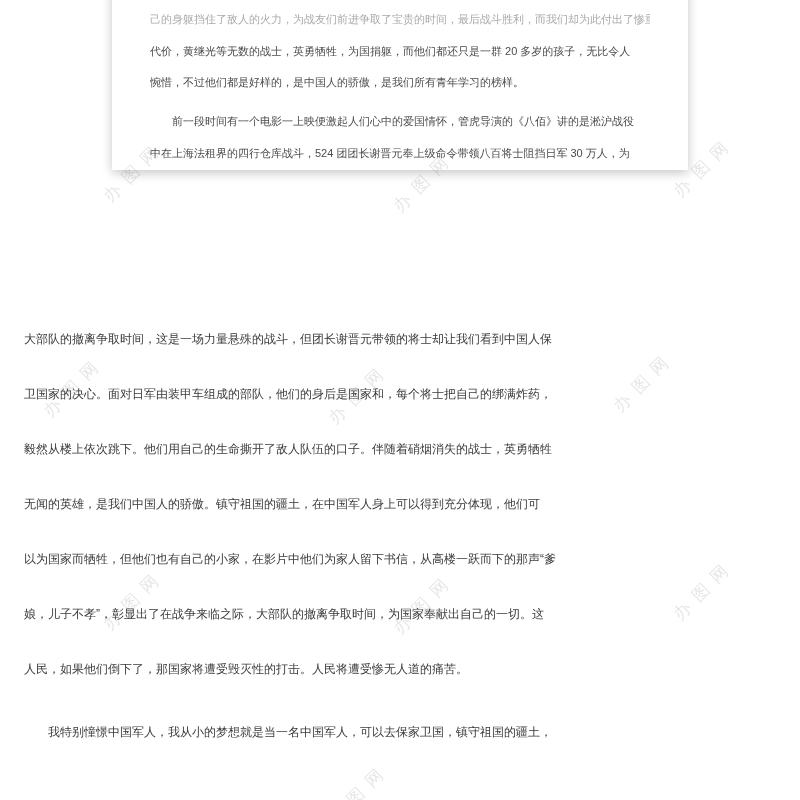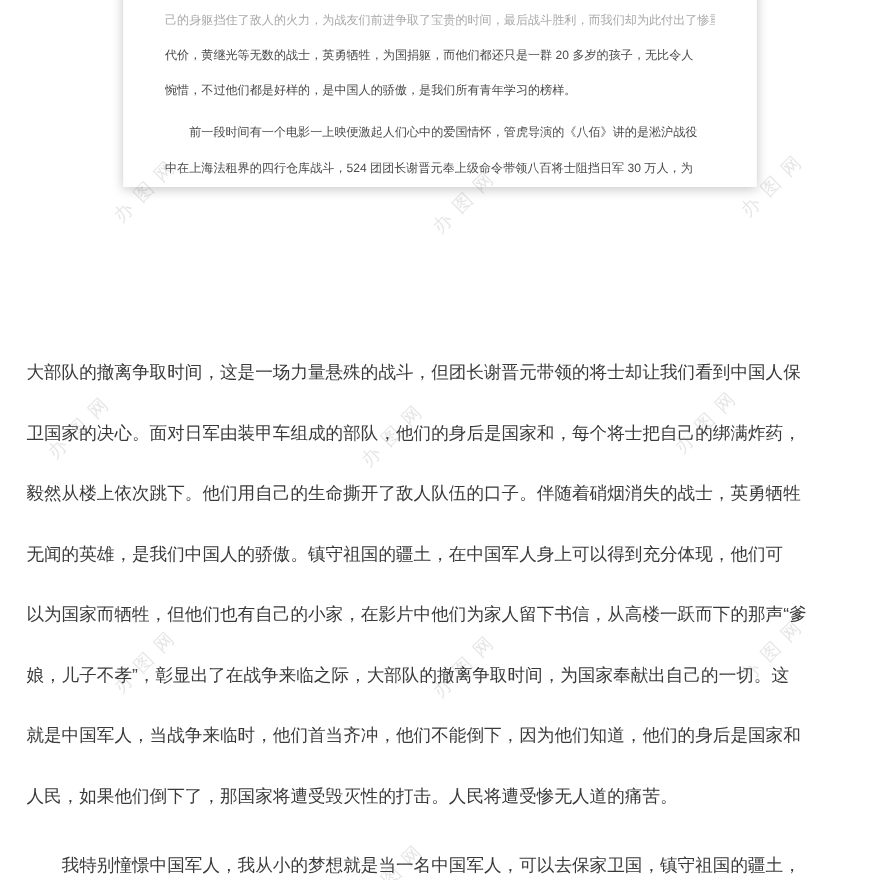--- a/index.html
+++ b/index.html
@@ -51,21 +51,21 @@
   .body-block {
     position: absolute;
     left: 24px;
     top: 312px;
     width: 752px;
     height: 520px;
     z-index: 1;
     overflow: hidden;
   }
   .bline {
-    font-size: 16px;
+    font-size: 12px;
     line-height: 55px;
     letter-spacing: 0px;
     color: #3a3a3a;
     white-space: nowrap;
     overflow: hidden;
   }
   .bline.para-start { text-indent: 2em; margin-top: 8px; }
 
   
   .wm {
@@ -96,21 +96,20 @@
     </div>
   </div>
 
   <div class="body-block">
     <div class="bline">大部队的撤离争取时间，这是一场力量悬殊的战斗，但团长谢晋元带领的将士却让我们看到中国人保</div>
     <div class="bline">卫国家的决心。面对日军由装甲车组成的部队，他们的身后是国家和，每个将士把自己的绑满炸药，</div>
     <div class="bline">毅然从楼上依次跳下。他们用自己的生命撕开了敌人队伍的口子。伴随着硝烟消失的战士，英勇牺牲</div>
     <div class="bline">无闻的英雄，是我们中国人的骄傲。镇守祖国的疆土，在中国军人身上可以得到充分体现，他们可</div>
     <div class="bline">以为国家而牺牲，但他们也有自己的小家，在影片中他们为家人留下书信，从高楼一跃而下的那声“爹</div>
     <div class="bline">娘，儿子不孝”，彰显出了在战争来临之际，大部队的撤离争取时间，为国家奉献出自己的一切。这</div>
-    <div class="bline">就是中国军人，当战争来临时，他们首当齐冲，他们不能倒下，因为他们知道，他们的身后是国家和</div>
     <div class="bline">人民，如果他们倒下了，那国家将遭受毁灭性的打击。人民将遭受惨无人道的痛苦。</div>
     <div class="bline para-start">我特别憧憬中国军人，我从小的梦想就是当一名中国军人，可以去保家卫国，镇守祖国的疆土，</div>
   </div>
 
   <span class="wm" style="left:95px;  top:160px;">办图网</span>
   <span class="wm" style="left:385px; top:170px;">办图网</span>
   <span class="wm" style="left:665px; top:155px;">办图网</span>
   <span class="wm" style="left:35px;  top:375px;">办图网</span>
   <span class="wm" style="left:320px; top:382px;">办图网</span>
   <span class="wm" style="left:605px; top:370px;">办图网</span>

